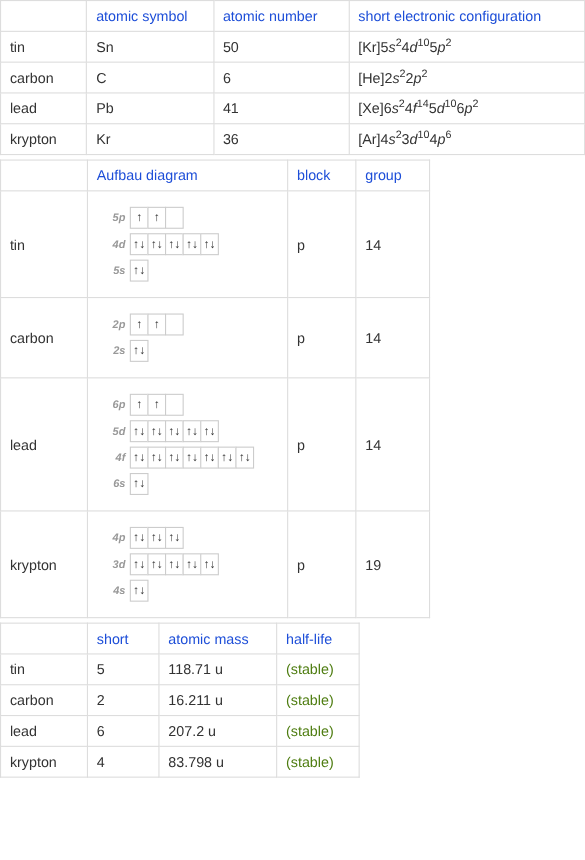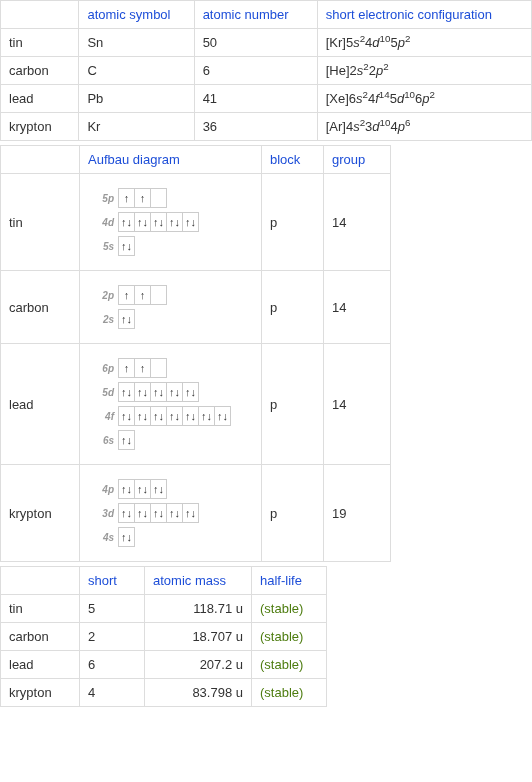--- a/index.html
+++ b/index.html
@@ -20,21 +20,21 @@
       text-align: left;
       vertical-align: middle;
     }
     .header-row td {
       color: #1d4ed8;
     }
     .muted {
       color: #4d7c0f;
     }
     .right {
-      text-align: right;
+      text-align: left;
     }
     .aufbau-cell {
       padding: 8px;
     }
     .orbital-row {
       display: flex;
       align-items: center;
       margin-bottom: 4px;
       font-weight: bold;
     }
@@ -284,21 +284,21 @@
     <tbody id="t3-body">
       <tr>
         <td>tin</td>
         <td>5</td>
         <td class="right">118.71 u</td>
         <td class="muted">(stable)</td>
       </tr>
       <tr>
         <td>carbon</td>
         <td>2</td>
-        <td class="right">18.707 u</td>
+        <td class="right">16.211 u</td>
         <td class="muted">(stable)</td>
       </tr>
       <tr>
         <td>lead</td>
         <td>6</td>
         <td class="right">207.2 u</td>
         <td class="muted">(stable)</td>
       </tr>
       <tr>
         <td>krypton</td>

